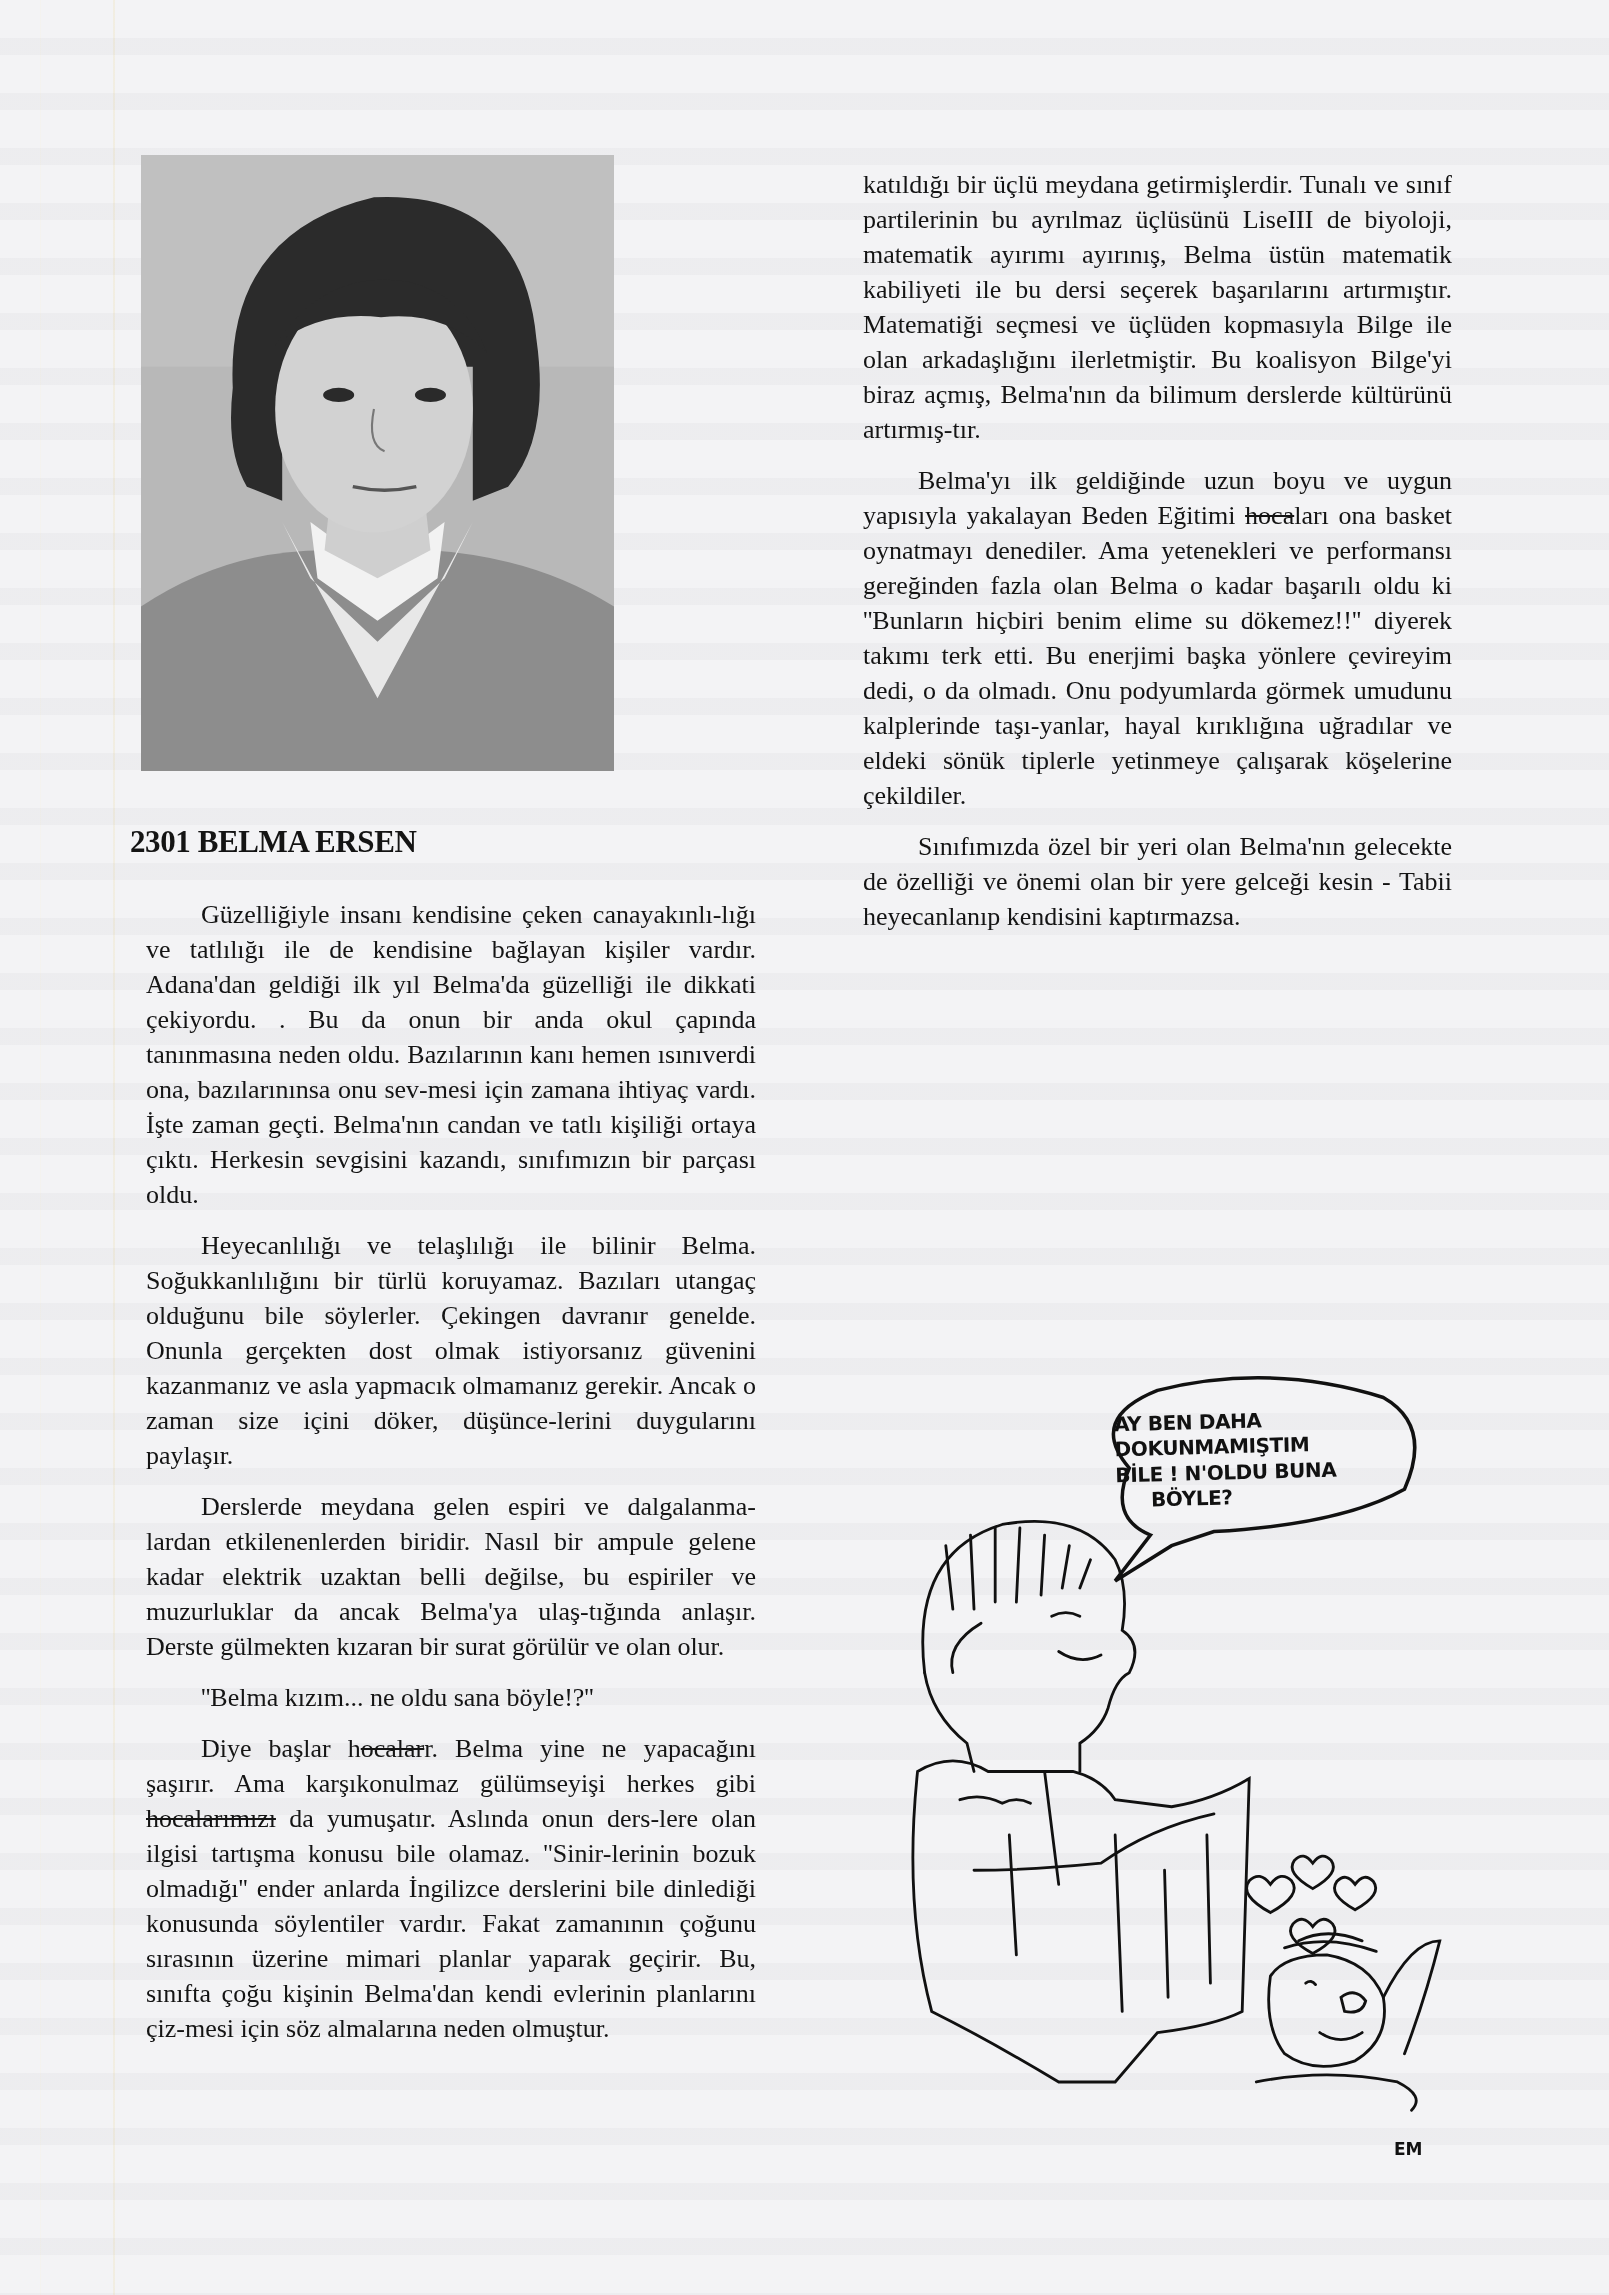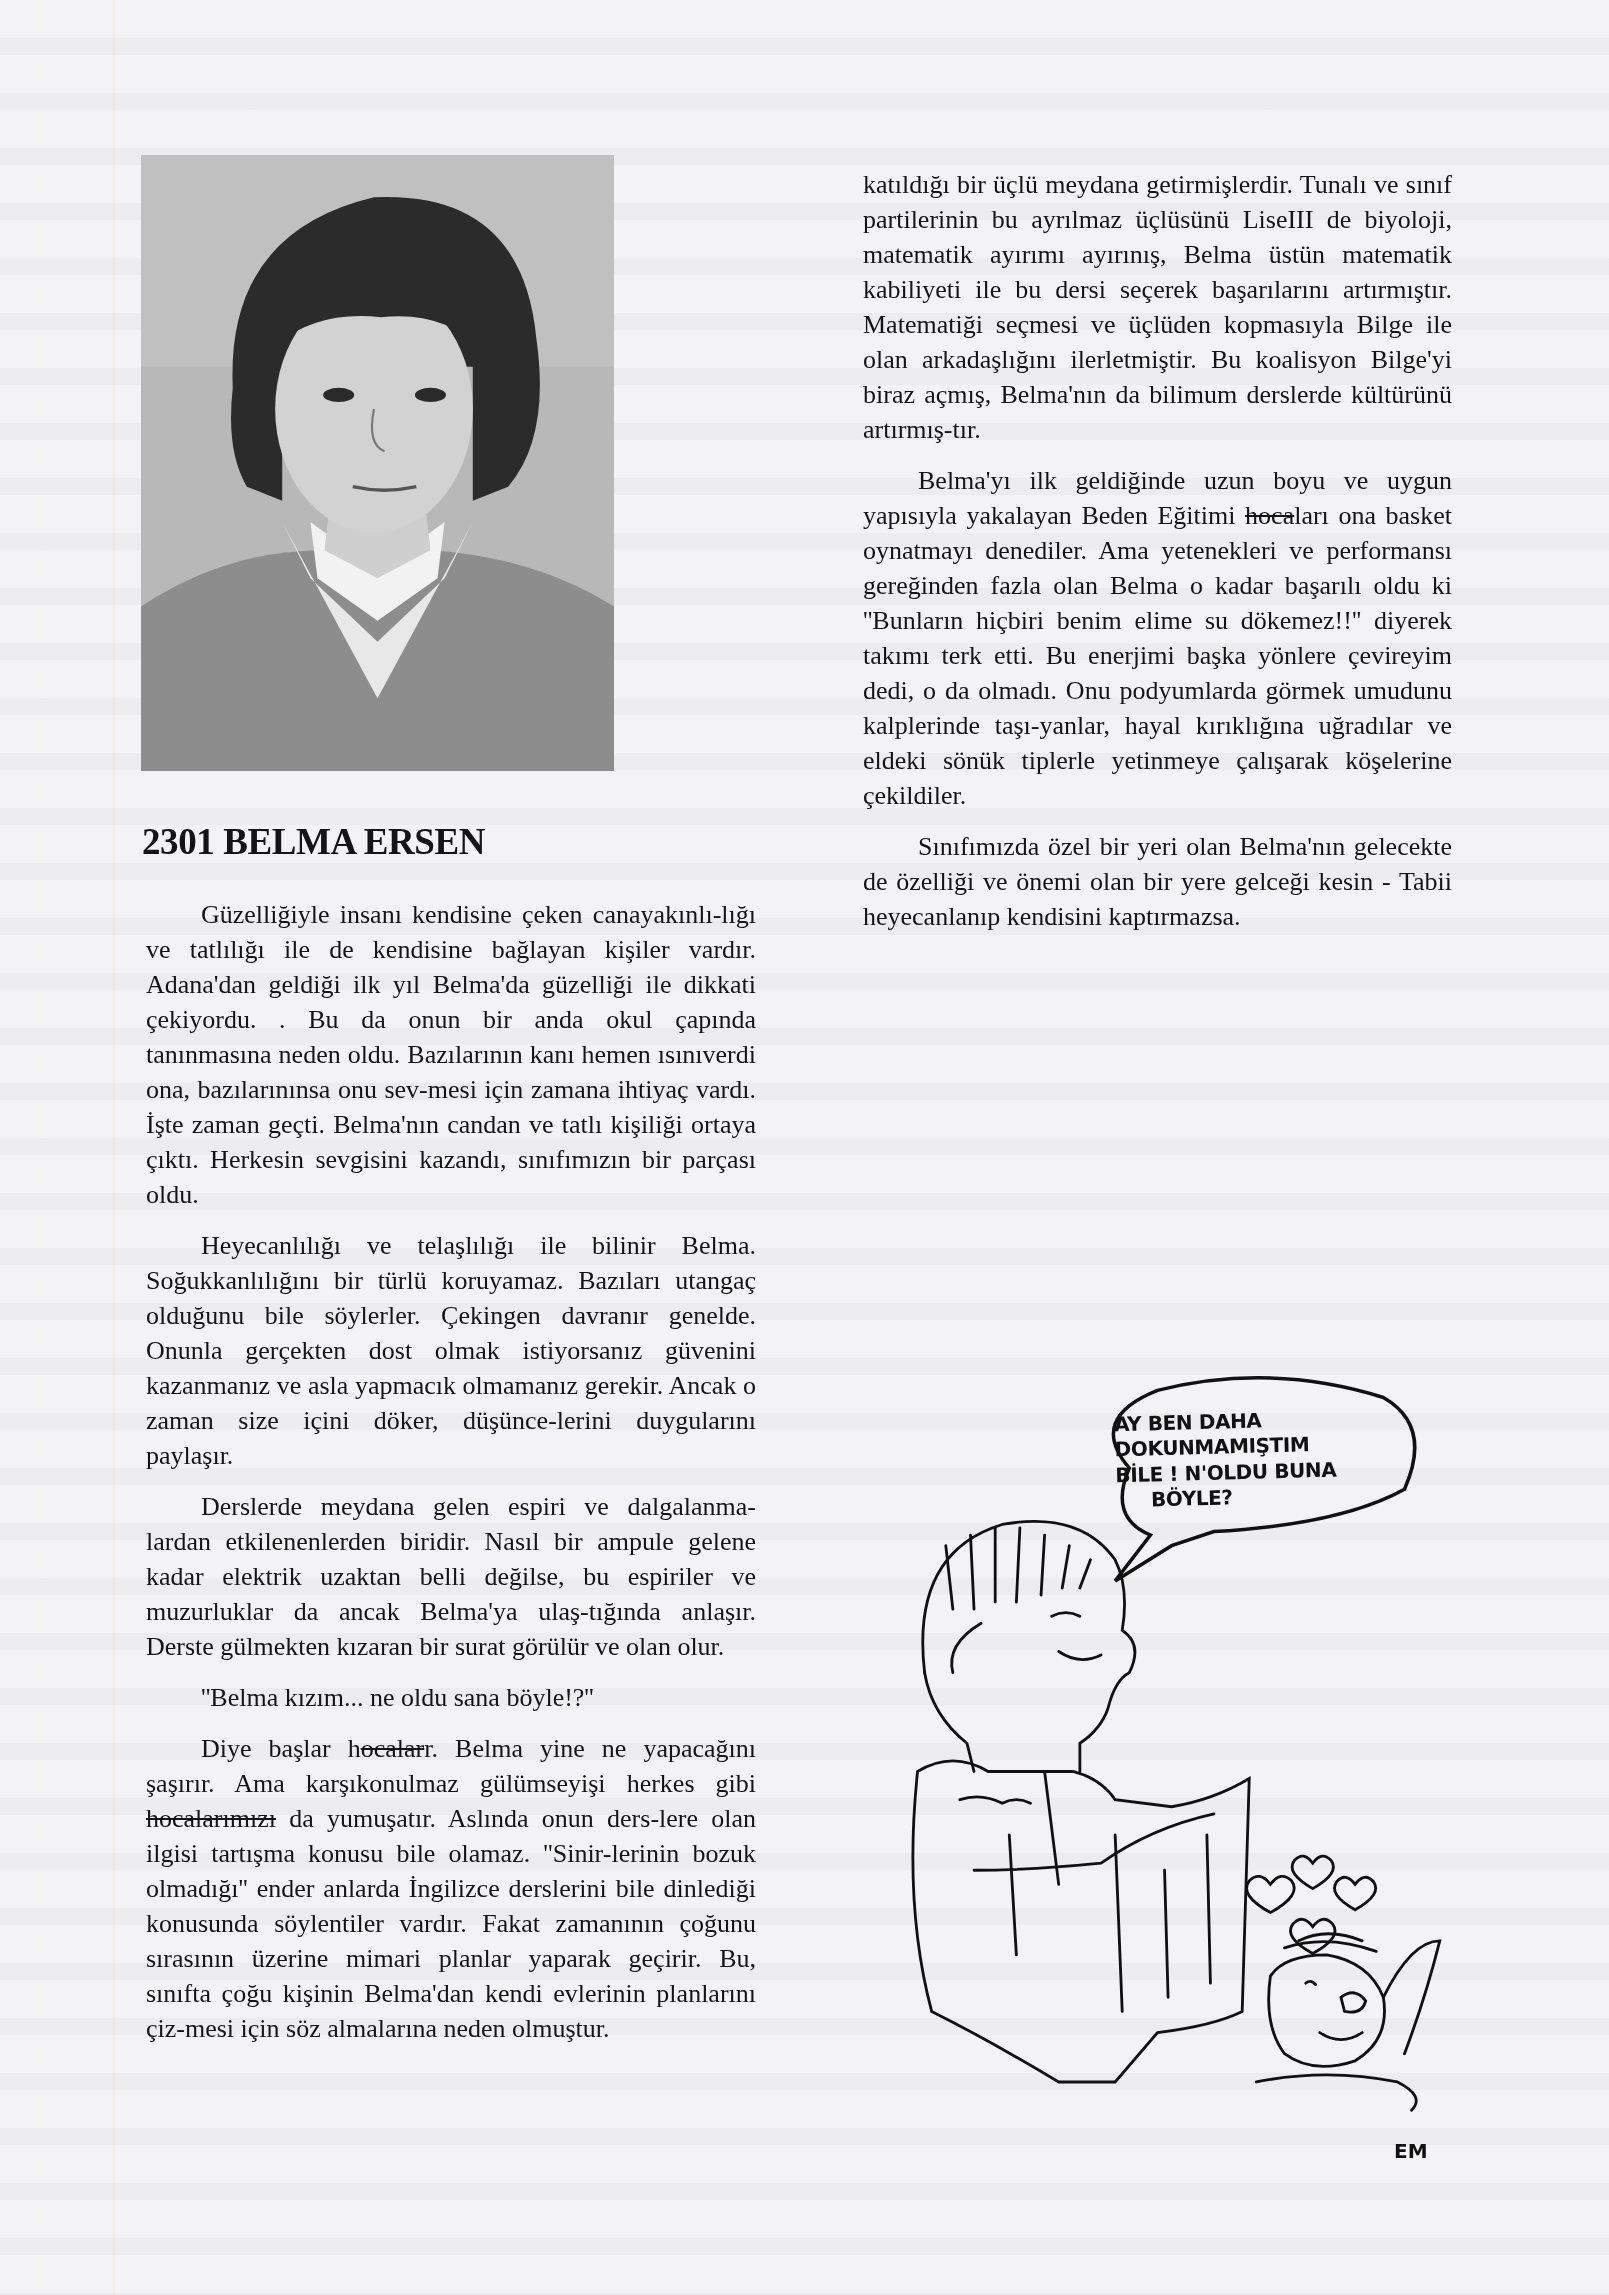--- a/index.html
+++ b/index.html
@@ -30,37 +30,37 @@
   }
   .photo svg { width:100%; height:100%; display:block; }
 
   .col {
     position:absolute; font-size:26px; line-height:35px; text-align:justify;
   }
   .col p { margin:16px; text-indent:55px; }
   .col p.noindent { text-indent:0; }
   .left { left:130px; top:824px; width:642px; }
   .right { left:847px; top:151px; width:621px; }
-  .heading { margin:0 0 38px 12px; font-size:37px; line-height:35px; letter-spacing:-0.4px; }
+  .heading { margin:0 0 38px 0; font-size:31px; line-height:35px; letter-spacing:-0.4px; }
   .strike { text-decoration:line-through; text-decoration-thickness:2.1px; }
 
   .cartoon {
     position:absolute; left:847px; top:1376px; width:621px; height:798px;
   }
   .cartoon svg { width:100%; height:100%; display:block; }
   .bubble-text {
     position:absolute; left:1115px; top:1409px; width:254px;
     font-family:"DejaVu Sans", sans-serif; font-weight:bold;
     font-size:20px; line-height:25.4px; letter-spacing:-0.4px; color:#111;
     transform:rotate(-1.5deg);
   }
   .bubble-text div { white-space:nowrap; }
   .sig {
     position:absolute; left:1394px; top:2139px; font-family:"DejaVu Sans", sans-serif;
-    font-weight:bold; font-size:20px; color:#111;
+    font-weight:bold; font-size:17px; color:#111;
   }
 </style>
 </head>
 <body>
 
 <div class="binding binding2"></div>
 <div class="binding"></div>
 <div class="ghost"></div>
 
 <div class="photo" title="Black and white portrait of Belma Ersen">

